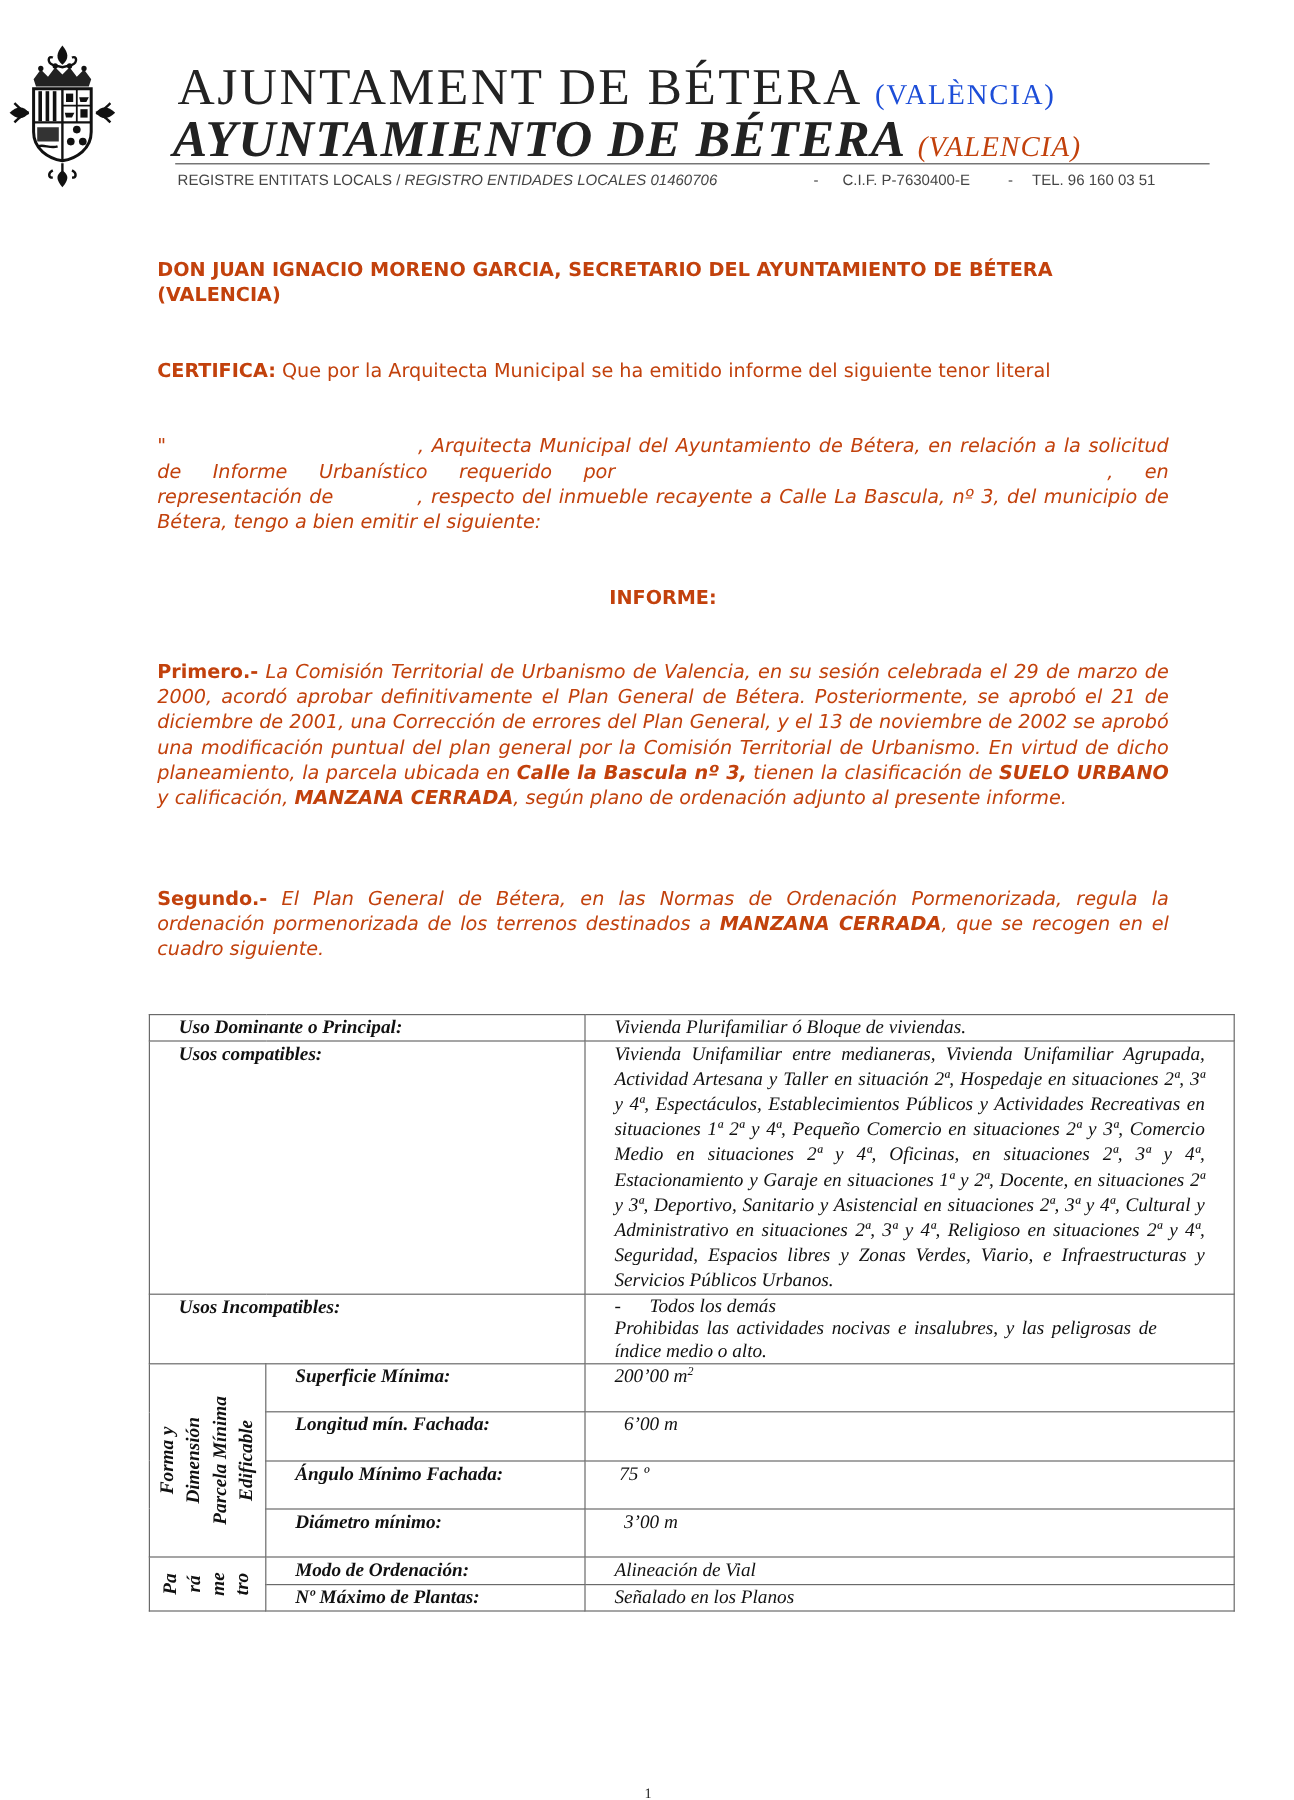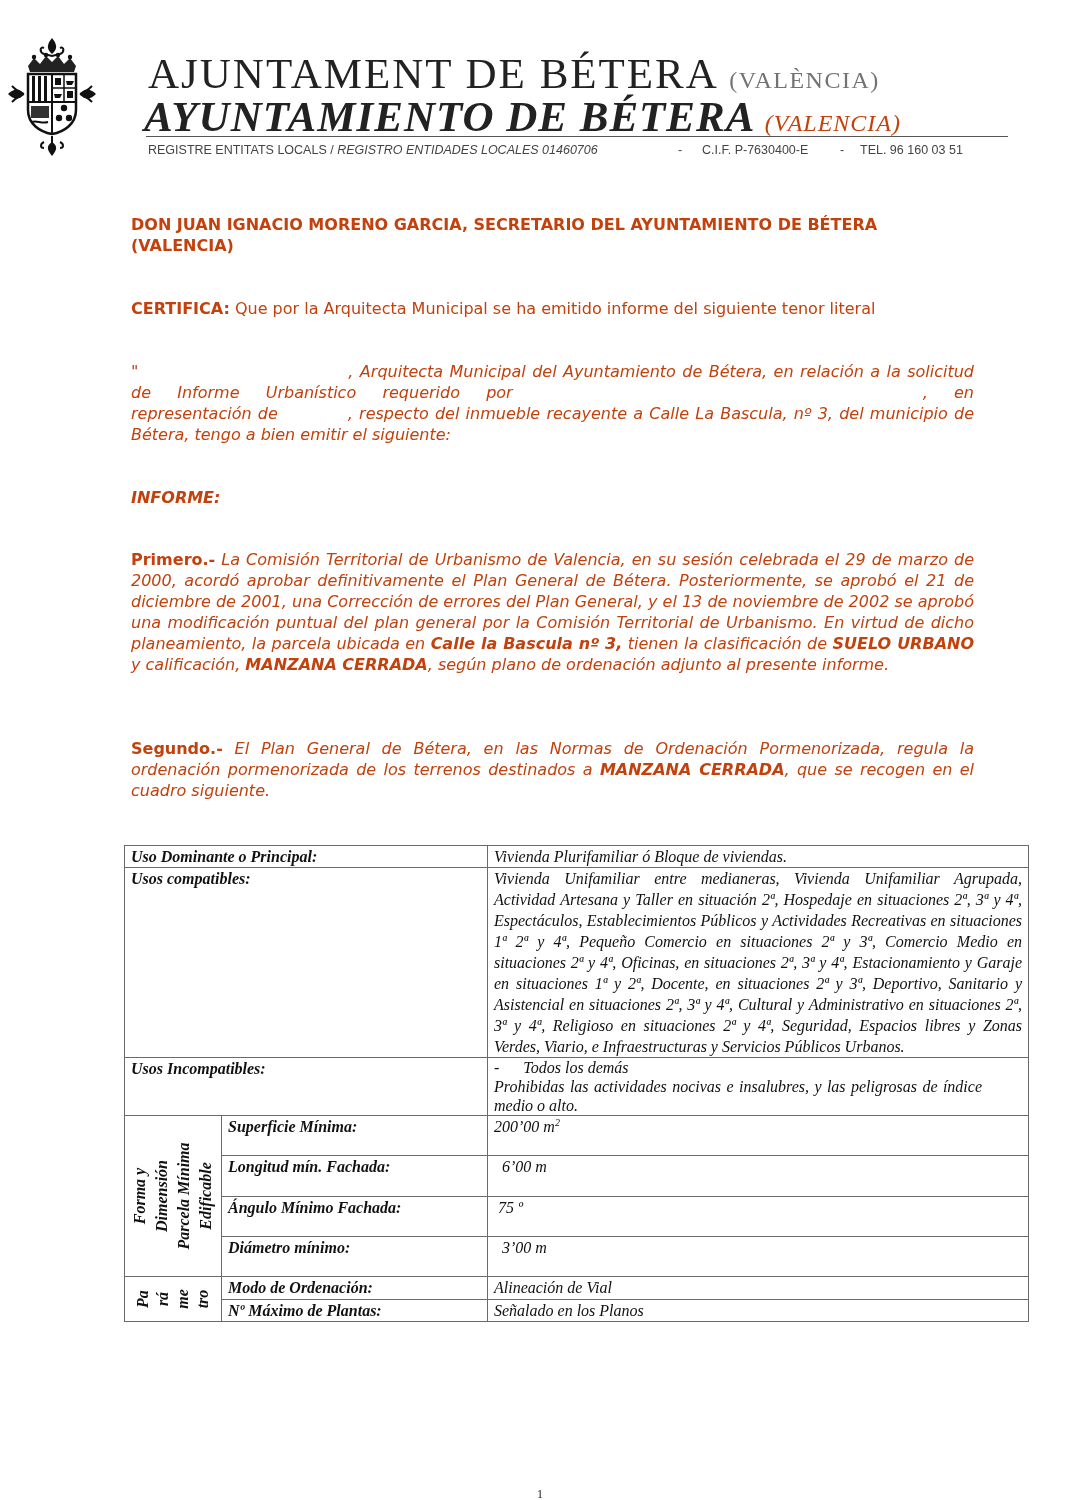--- a/index.html
+++ b/index.html
@@ -5,21 +5,21 @@
     html, body { margin: 0; padding: 0; background: #ffffff; }
     body { width: 1078px; height: 1500px; position: relative; overflow: hidden; color: #111; }
 
     
     .crest { position: absolute; left: 6px; top: 36px; width: 92px; height: 122px; }
     .lh-line1 {
       position: absolute; left: 148px; top: 52px; width: 870px;
       font-family: "Liberation Serif", "DejaVu Serif", serif;
       font-size: 43px; letter-spacing: 2px; color: #222; line-height: 1; white-space: nowrap;
     }
-    .lh-line1 .sub { font-size: 24px; letter-spacing: 1.5px; color: #737373; }
+    .lh-line1 .sub { font-size: 24px; letter-spacing: 1.5px; color: #1d4ed8; }
     .lh-line2 {
       position: absolute; left: 144px; top: 95px; width: 880px;
       font-family: "Liberation Serif", "DejaVu Serif", serif; font-style: italic; font-weight: bold;
       font-size: 43px; letter-spacing: 1px; color: #222; line-height: 1; white-space: nowrap;
     }
     .lh-line2 .sub { font-size: 24px; font-weight: normal; letter-spacing: 1px; color: #c2410c; }
     .lh-rule { position: absolute; left: 146px; top: 136px; width: 862px; height: 1px; background: #555; }
     .lh-info {
       position: absolute; left: 148px; top: 143px; width: 860px;
       font-family: "Liberation Sans", "DejaVu Sans", sans-serif; font-size: 12.5px; color: #444; line-height: 15px;
@@ -35,31 +35,31 @@
     .tx {
       position: absolute; left: 131px; width: 843px;
       font-family: "DejaVu Sans", "Liberation Sans", sans-serif; font-size: 16px; line-height: 21px; color: #c2410c;
     }
     .justify { text-align: justify; text-align-last: left; }
     .b { font-weight: bold; }
     .heading-secretary { top: 214px; font-weight: bold; }
     .certifica { top: 298px; }
     .intro { top: 361px; font-style: italic; }
     .intro .gap { display: inline-block; }
-    .informe-title { top: 487px; font-weight: bold; font-style: italic; left: 131px; width: 843px; }
+    .informe-title { top: 487px; text-align: center; font-weight: bold; left: 131px; width: 843px; }
     .primero { top: 549px; font-style: italic; }
     .segundo { top: 738px; font-style: italic; }
 
     
     .cuadro {
       position: absolute; left: 124px; top: 845px; width: 905px;
       border-collapse: collapse;
       font-family: "Liberation Serif", "DejaVu Serif", serif; font-style: italic; font-size: 16px; color: #111;
     }
-    .cuadro td { border: 1.5px solid #6a6a6a; vertical-align: top; padding: 0 6px; line-height: 21px; }
+    .cuadro td { border: 1.5px solid #6a6a6a; vertical-align: top; padding: 0 24px; line-height: 21px; }
     .cuadro td.lbl { font-weight: bold; }
     .cuadro td.val { text-align: justify; text-align-last: left; }
     .cuadro td.vert {
       padding: 0; width: 96px; text-align: center; vertical-align: middle; font-weight: bold;
     }
     .vert-wrap { position: relative; margin: 0 auto; }
     .vert-text {
       position: absolute; left: 50%; top: 50%;
       transform: translate(-50%, -50%) rotate(-90deg);
       white-space: nowrap; text-align: center; line-height: 22px; font-size: 16px;

